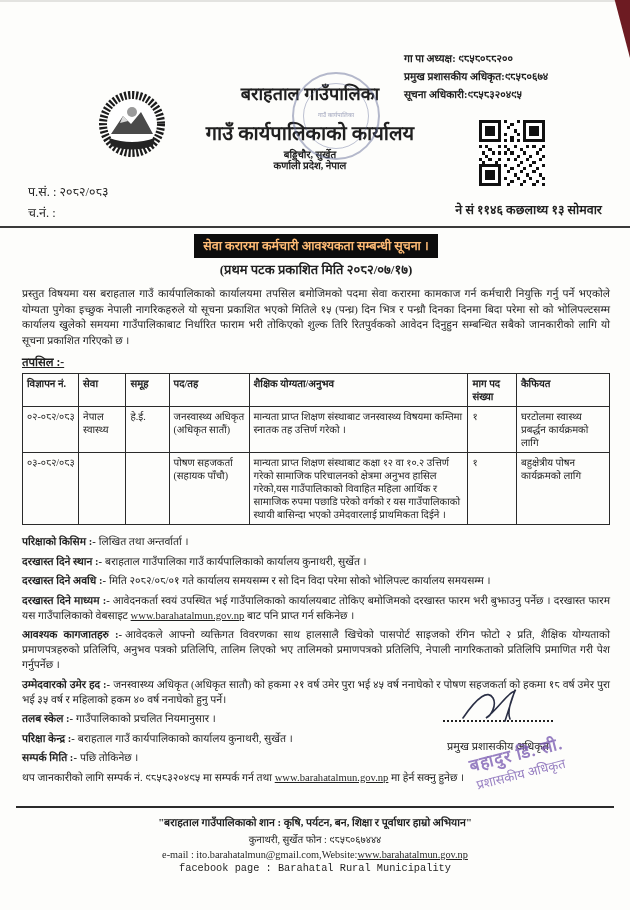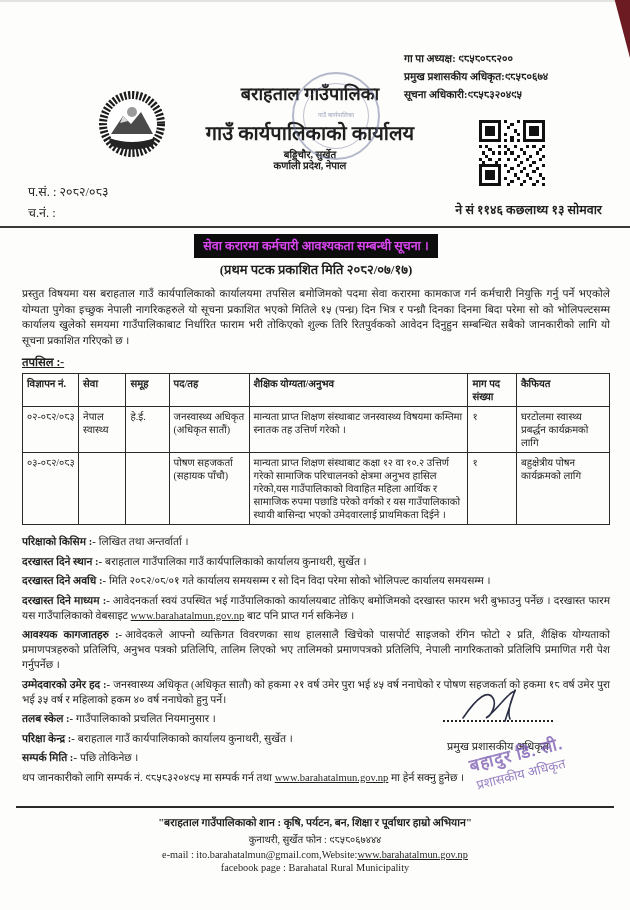--- a/index.html
+++ b/index.html
@@ -24,21 +24,21 @@
         text-align:center;line-height:1.3;}
   .contacts{position:absolute;left:404px;top:50px;font-size:10.5px;font-weight:bold;line-height:18px;white-space:nowrap;}
   .qr{position:absolute;left:479px;top:120px;width:66px;height:66px;}
   .refs{position:absolute;left:28px;top:182px;font-size:12.5px;font-weight:normal;line-height:21px;}
   .ns-date{position:absolute;right:28px;top:201px;font-size:12.5px;font-weight:bold;}
   .header-rule{position:absolute;left:0;right:0;top:226px;border-top:2px solid #3a3a3a;}
 
   
   .content{position:absolute;left:22px;right:20px;top:232px;}
   .banner-wrap{text-align:center;margin-top:2px;}
-  .banner{display:inline-block;background:#0d0d0d;color:#d946ef;font-weight:bold;
+  .banner{display:inline-block;background:#0d0d0d;color:#fdba74;font-weight:bold;
         font-size:12.5px;padding:3px 9px 4px;}
   .subtitle{text-align:center;font-weight:bold;font-size:13px;margin-top:2px;}
   .body-par{font-size:10.6px;line-height:15.5px;text-align:justify;margin-top:8px;}
   .tapasil{font-size:11.5px;font-weight:bold;text-decoration:underline;margin:6px 0 4px;}
   table.vac{width:100%;border-collapse:collapse;font-size:10px;line-height:13px;table-layout:fixed;}
   table.vac th,table.vac td{border:1.2px solid #2a2a2a;padding:3px 4px;vertical-align:top;text-align:left;}
   table.vac th{font-weight:bold;}
   .c1{width:8.8%}.c2{width:7.2%}.c3{width:6.4%}.c4{width:13.2%}.c5{width:38.8%}.c6{width:7.4%}.c7{width:15.6%}
 
   .details{margin-top:9px;}
@@ -56,21 +56,21 @@
         color:rgba(118,86,175,.75);text-align:center;pointer-events:none;}
   .ink-stamp .l1{font-size:17px;font-weight:bold;letter-spacing:1px;}
   .ink-stamp .l2{font-size:13px;}
 
   
   .footer{position:absolute;left:0;right:0;top:806px;text-align:center;}
   .footer-rule{margin:0 16px 7px;border-top:2.2px solid #2b2b2b;}
   .f-slogan{font-size:10.6px;font-weight:bold;}
   .f-phone{font-size:10px;font-weight:normal;margin-top:3px;}
   .f-email{font-size:10.3px;margin-top:3px;}
-  .f-fb{font-size:10.3px;margin-top:2px;}
+  .f-fb{font-size:10.3px;margin-top:2px;font-family:Liberation Mono, monospace;}
 </style>
 </head>
 <body>
 
 <div class="page">
   <div class="top-edge"></div>
   <div class="corner-tri"></div>
 
   <svg class="emblem" viewBox="-36 -36 72 72">
     <circle cx="0" cy="-1" r="29" fill="none" stroke="#1c1c1c" stroke-width="8" stroke-dasharray="2.2 1.7"></circle>

